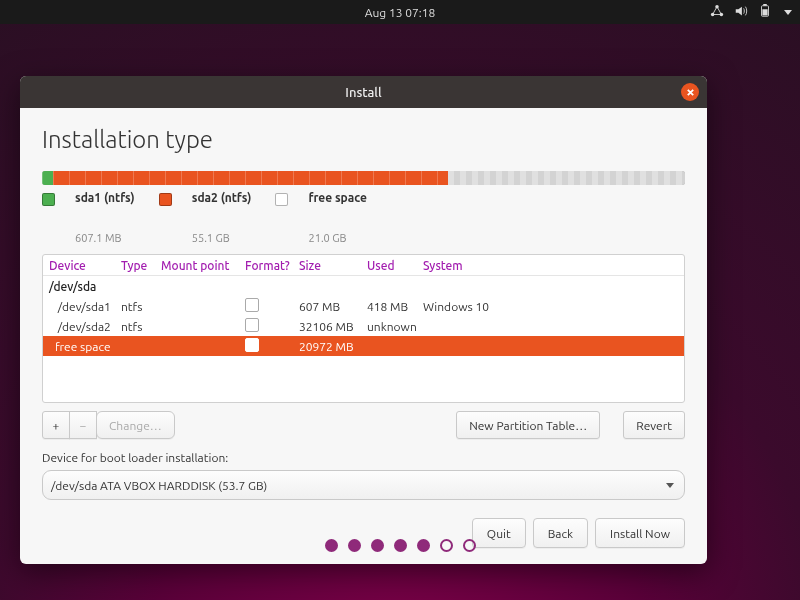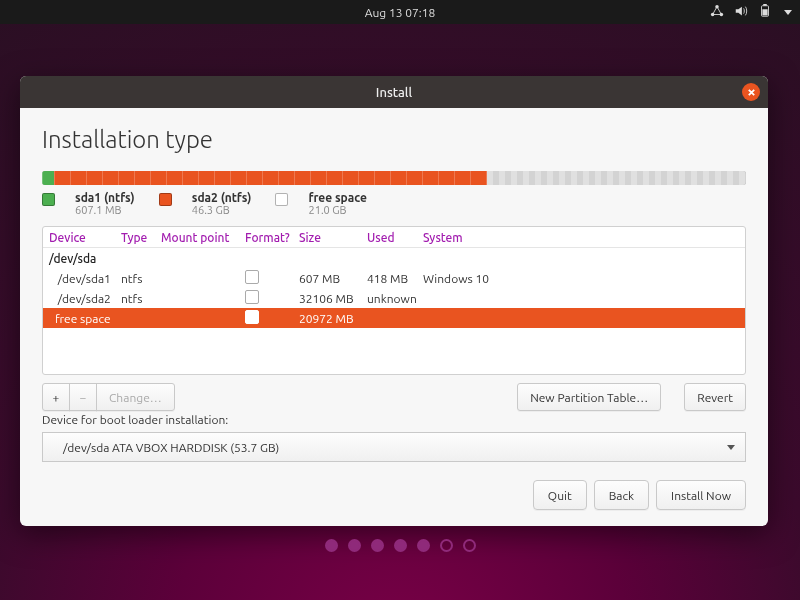--- a/index.html
+++ b/index.html
@@ -45,21 +45,21 @@
     width: 0; height: 0;
     border-left: 4px solid transparent;
     border-right: 4px solid transparent;
     border-top: 5px solid #ddd;
     margin-left: 2px;
   }
   
   .window {
     position: absolute;
     left: 20px; top: 76px;
-    width: 748px;
+    width: 687px;
     background: #f7f7f7;
     border-radius: 6px;
     box-shadow: 0 8px 30px rgba(0,0,0,0.5);
     overflow: hidden;
   }
   .titlebar {
     height: 32px;
     background: #3a3534;
     color: #eee;
     display: flex;
@@ -119,21 +119,21 @@
   .legend-item { display: flex; gap: 20px; align-items: flex-start; }
   .swatch {
     width: 11px; height: 11px;
     margin-top: 2px;
     border: 1px solid rgba(0,0,0,0.3);
     border-radius: 2px;
   }
   .swatch.green { background: #4caf50; }
   .swatch.orange { background: #e95420; }
   .swatch.free { background: #fff; }
-  .legend-item .sub { color: #888; font-size: 11px; }
+  .legend-item .sub { color: #888; font-size: 11px; margin-top: 28px; }
   
   .part-table {
     border: 1px solid #d0d0d0;
     background: #ffffff;
     border-radius: 3px;
     overflow: hidden;
   }
   .part-head, .part-row {
     display: grid;
     grid-template-columns: 72px 40px 84px 54px 68px 56px 1fr;
@@ -175,34 +175,34 @@
     border-radius: 3px;
     font-size: 12px;
     color: #333;
     box-shadow: 0 1px 0 rgba(0,0,0,0.04);
   }
   .btn.icon { width: 26px; padding: 0; }
   .btn + .btn { margin-left: -1px; }
   .btn.disabled { color: #aaa; }
   .btn:first-of-type { border-top-right-radius: 0; border-bottom-right-radius: 0; }
   .btn.icon:nth-of-type(2) { border-radius: 0; }
-  .btn.change { border-top-left-radius: 0; border-bottom-left-radius: 0; }
+  .btn.change { border-top-left-radius: 0; border-bottom-left-radius: 0; border-radius: 6px; }
   .spacer { flex: 1; }
   .btn.standalone { border-radius: 3px; margin-left: 23px; }
   
-  .label { font-size: 12px; margin-top: 2px; color: #333; }
+  .label { font-size: 12px; margin-top: 12px; color: #333; }
   .combo {
     margin-top: 6px;
     height: 28px;
     border: 1px solid #c9c9c9;
-    border-radius: 0;
+    border-radius: 9px;
     background: linear-gradient(#fdfdfd, #f0f0f0);
     display: flex;
     align-items: center;
-    padding: 0 20px;
+    padding: 0 8px;
     font-size: 12px;
     position: relative;
   }
   .combo .chev {
     position: absolute;
     right: 10px;
     width: 0; height: 0;
     border-left: 4px solid transparent;
     border-right: 4px solid transparent;
     border-top: 5px solid #555;
@@ -288,21 +288,21 @@
             <span class="swatch green"></span>
             <span>
               <div><b style="font-weight:600">sda1 (ntfs)</b></div>
               <div class="sub">607.1 MB</div>
             </span>
           </div>
           <div class="legend-item">
             <span class="swatch orange"></span>
             <span>
               <div><b style="font-weight:600">sda2 (ntfs)</b></div>
-              <div class="sub">46.3 GB</div>
+              <div class="sub">55.1 GB</div>
             </span>
           </div>
           <div class="legend-item">
             <span class="swatch free"></span>
             <span>
               <div><b style="font-weight:600">free space</b></div>
               <div class="sub">21.0 GB</div>
             </span>
           </div>
         </div>

